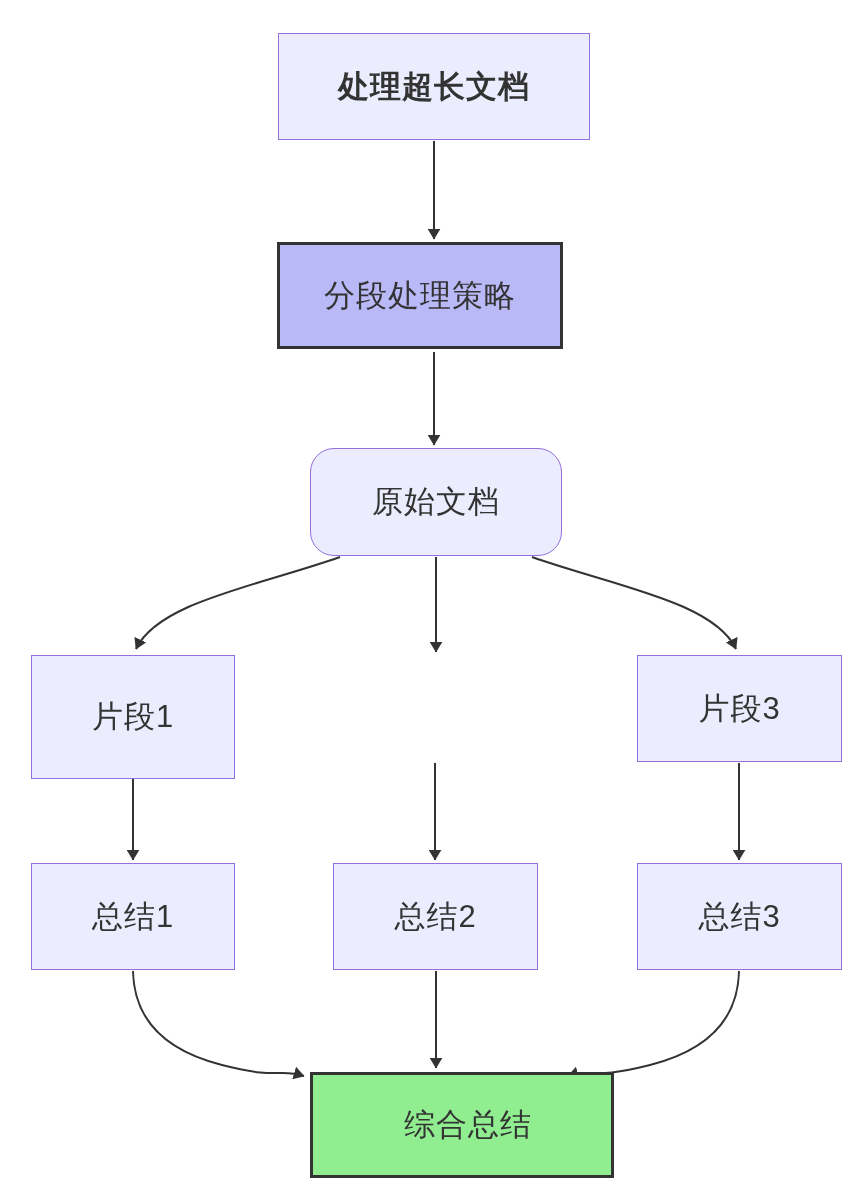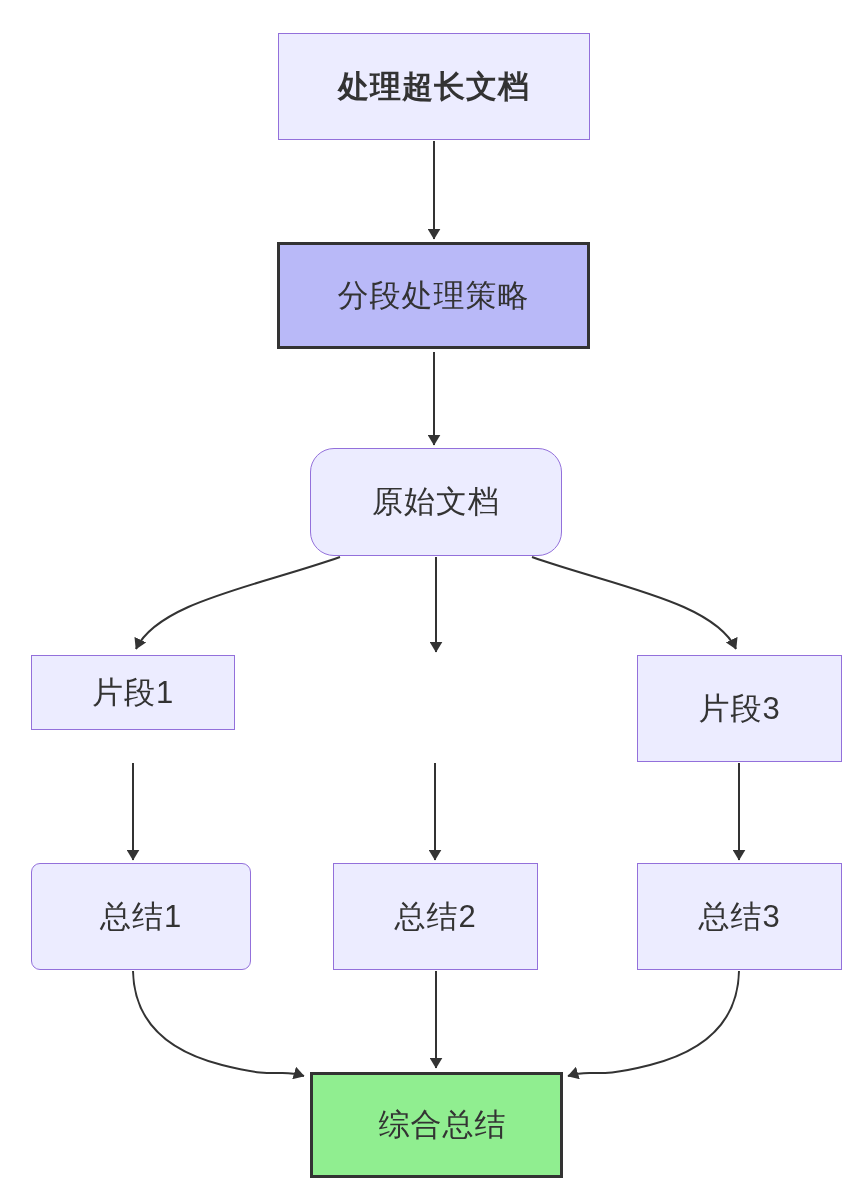--- a/index.html
+++ b/index.html
@@ -45,29 +45,29 @@
   .node--strategy {
     background: #B9B9F8;
     border: 3px solid #333333;
   }
   .node--final {
     background: #90EE90;
     border: 3px solid #333333;
   }
   
   .n-start    { left: 278px; top: 33px;   width: 312px; height: 107px; font-weight: bold; }
-  .n-strategy { left: 277px; top: 242px;  width: 313px; height: 107px; }
+  .n-strategy { left: 277px; top: 242px;  width: 286px; height: 107px; }
   .n-source   { left: 310px; top: 448px;  width: 252px; height: 108px; border-radius: 24px; }
-  .n-frag1    { left: 31px;  top: 655px;  width: 204px; height: 75px; }
+  .n-frag1    { left: 31px;  top: 655px;  width: 204px; height: 124px; }
   .n-frag2    { left: 333px; top: 655px;  width: 205px; height: 107px; }
   .n-frag3    { left: 637px; top: 655px;  width: 205px; height: 107px; }
-  .n-sum1     { left: 31px;  top: 863px;  width: 220px; height: 107px; border-radius: 9px; }
+  .n-sum1     { left: 31px;  top: 863px;  width: 204px; height: 107px; }
   .n-sum2     { left: 333px; top: 863px;  width: 205px; height: 107px; }
   .n-sum3     { left: 637px; top: 863px;  width: 205px; height: 107px; }
-  .n-final    { left: 310px; top: 1072px; width: 253px; height: 106px; padding-left: 12px; }
+  .n-final    { left: 310px; top: 1072px; width: 304px; height: 106px; padding-left: 12px; }
 </style>
 </head>
 <body>
 
 <div class="canvas">
 
   <svg class="edge-layer" viewBox="0 0 852 1196" xmlns="http://www.w3.org/2000/svg">
     <defs>
       <marker id="arrow" viewBox="0 0 10 12" refX="9.5" refY="6" markerWidth="11" markerHeight="13" markerUnits="userSpaceOnUse" orient="auto">
         <path d="M0,0 L10,6 L0,12 z" fill="#333333"></path>

